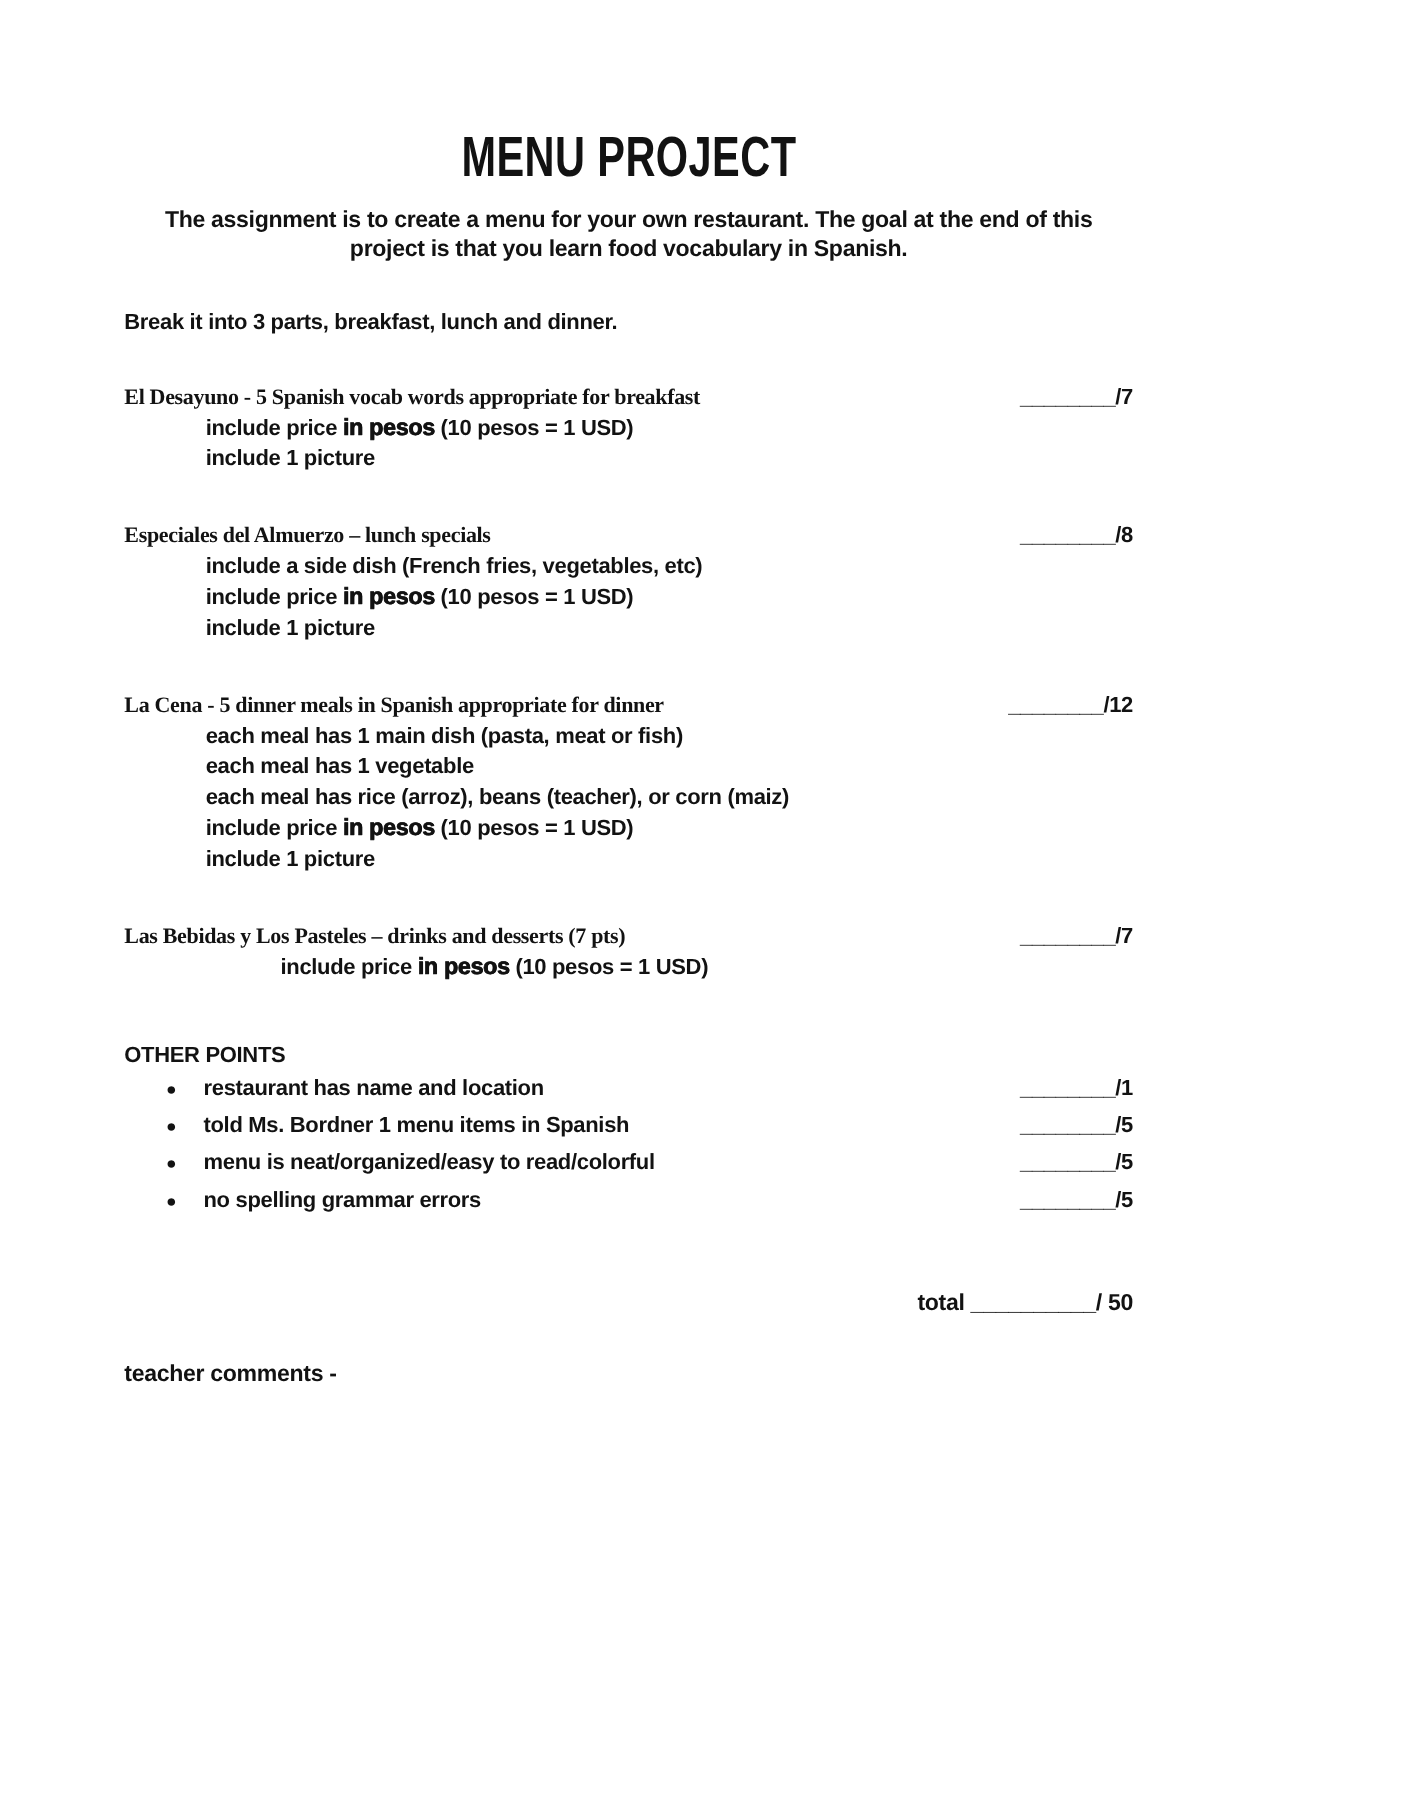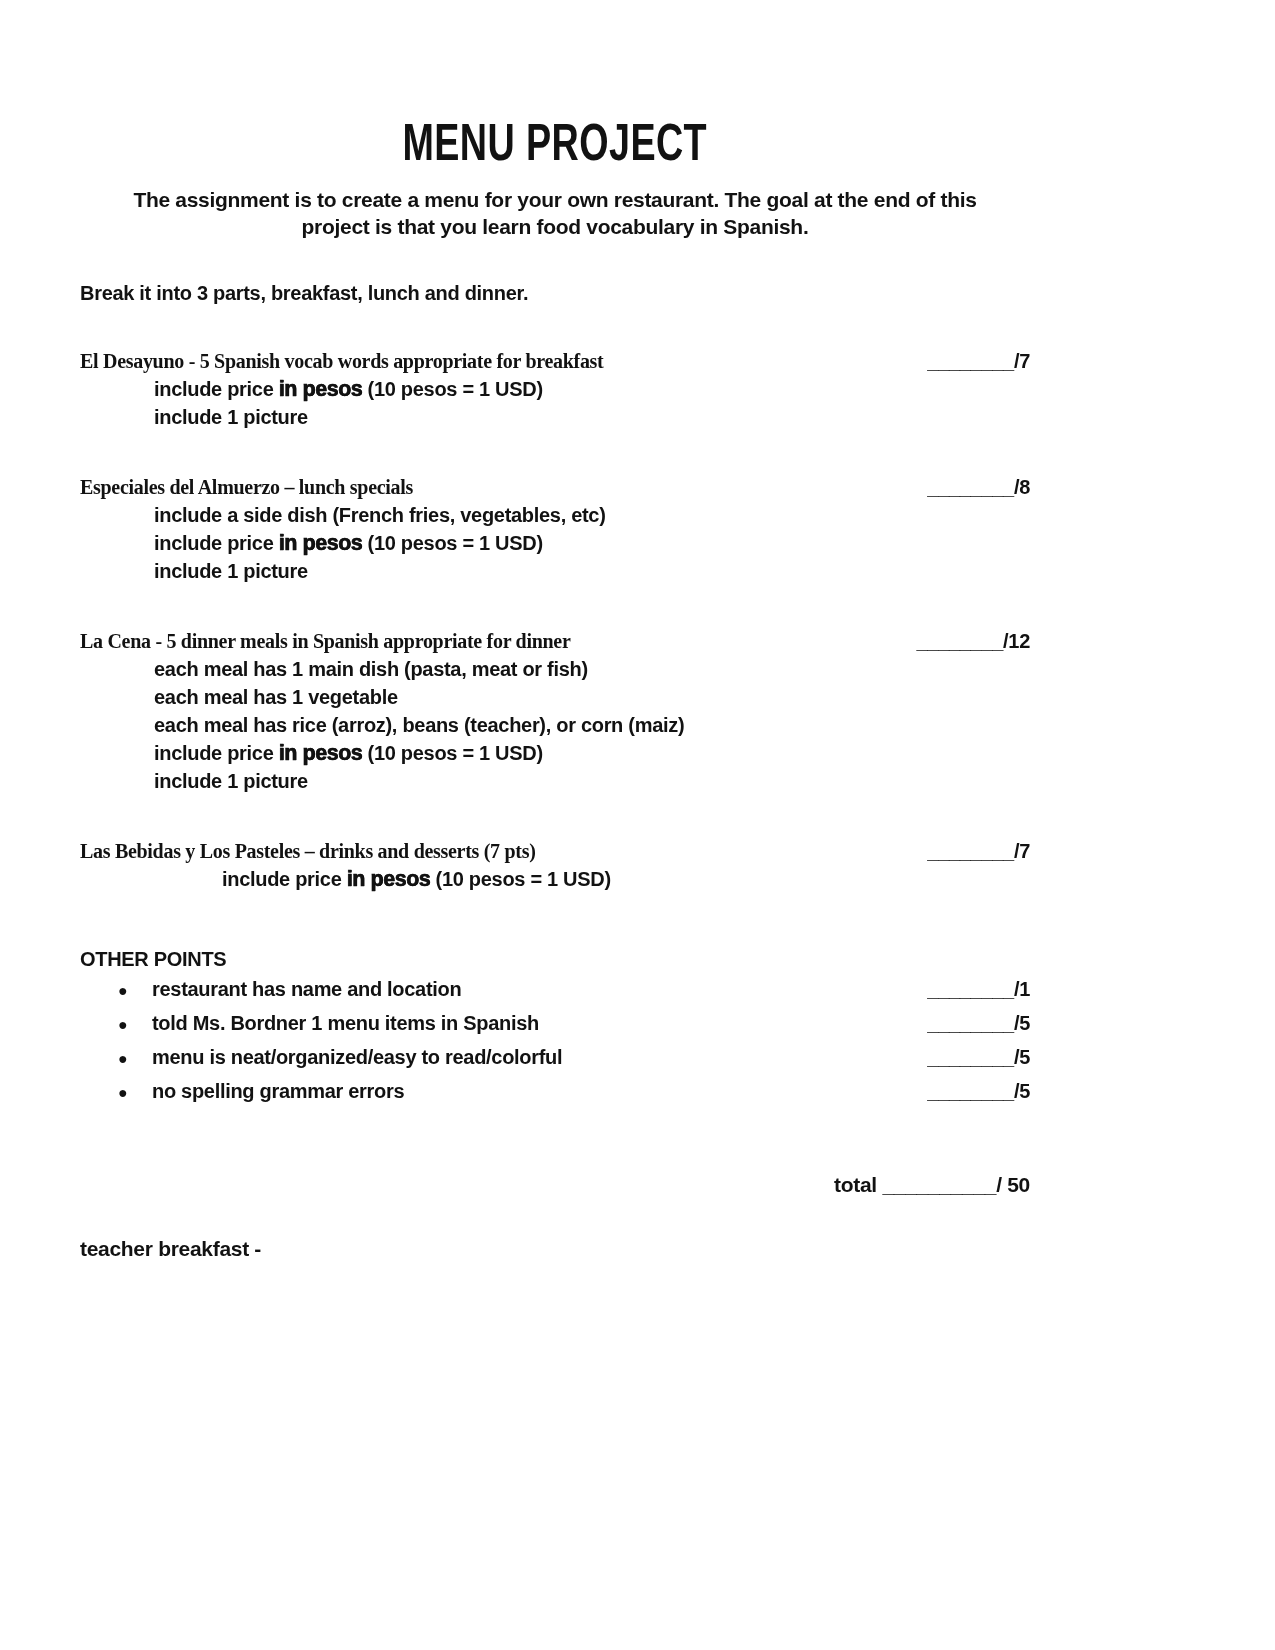--- a/index.html
+++ b/index.html
@@ -10,21 +10,21 @@
     margin: 0 auto;
     background: #ffffff;
     position: relative;
     font-family: "Liberation Sans", sans-serif;
     font-weight: bold;
     color: #121212;
     letter-spacing: -0.3px;
     overflow: hidden;
   }
   .content {
-    padding: 118px 245px 0 80px;
+    padding: 118px 245px 0 113px;
   }
   .title-wrap { text-align: center; }
   .doc-title {
     display: inline-block;
     font-size: 46px;
     letter-spacing: 0.5px;
     transform: scale(0.82, 1.12);
     transform-origin: center bottom;
     white-space: nowrap;
   }
@@ -167,16 +167,16 @@
         <span class="bullet-glyph">●</span>
         <span class="bullet-label">no spelling grammar errors</span>
         <span class="score"><span>________</span><span>/5</span></span>
       </div>
     </div>
 
     <div class="total-row">
       <span>total </span><span>__________</span><span>/ 50</span>
     </div>
 
-    <div class="teacher-comments">teacher breakfast -</div>
+    <div class="teacher-comments">teacher comments -</div>
 
   </div>
 </div>
 
 </body></html>

